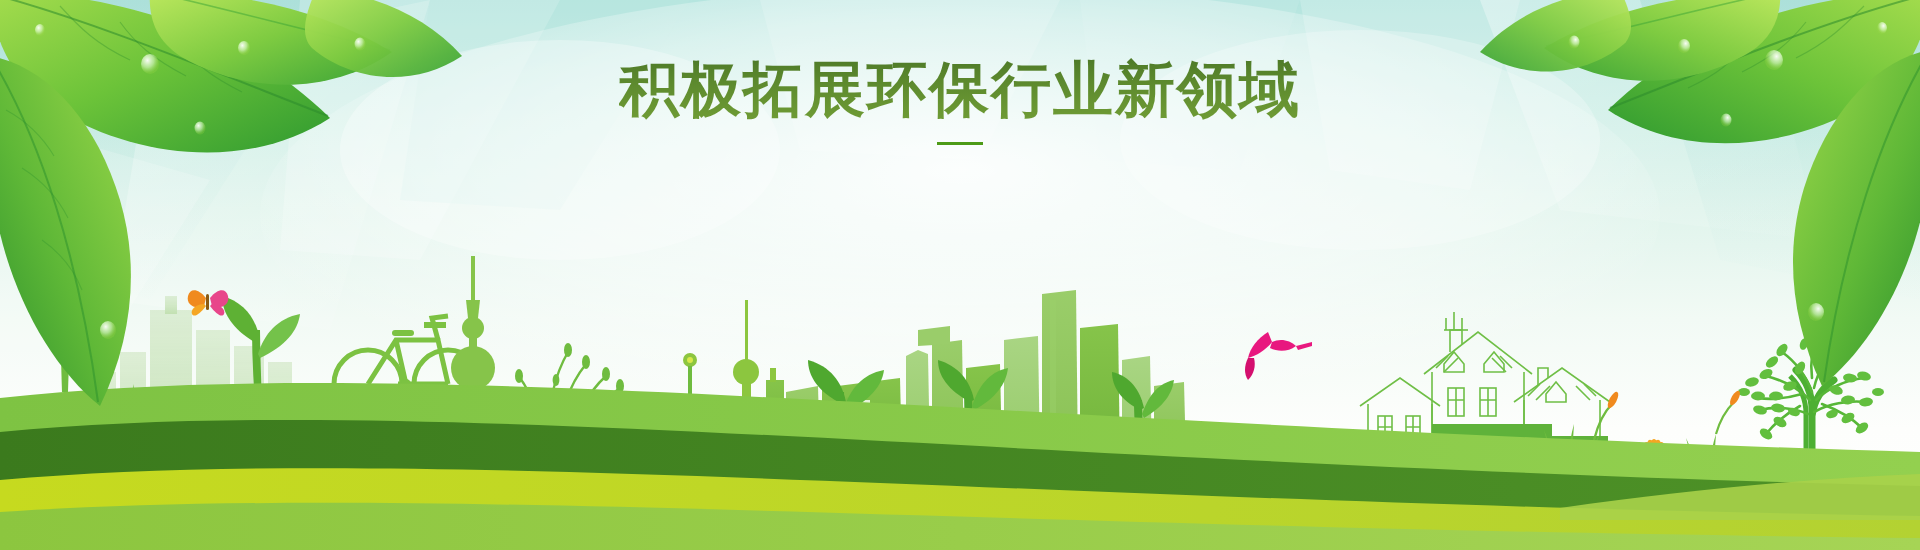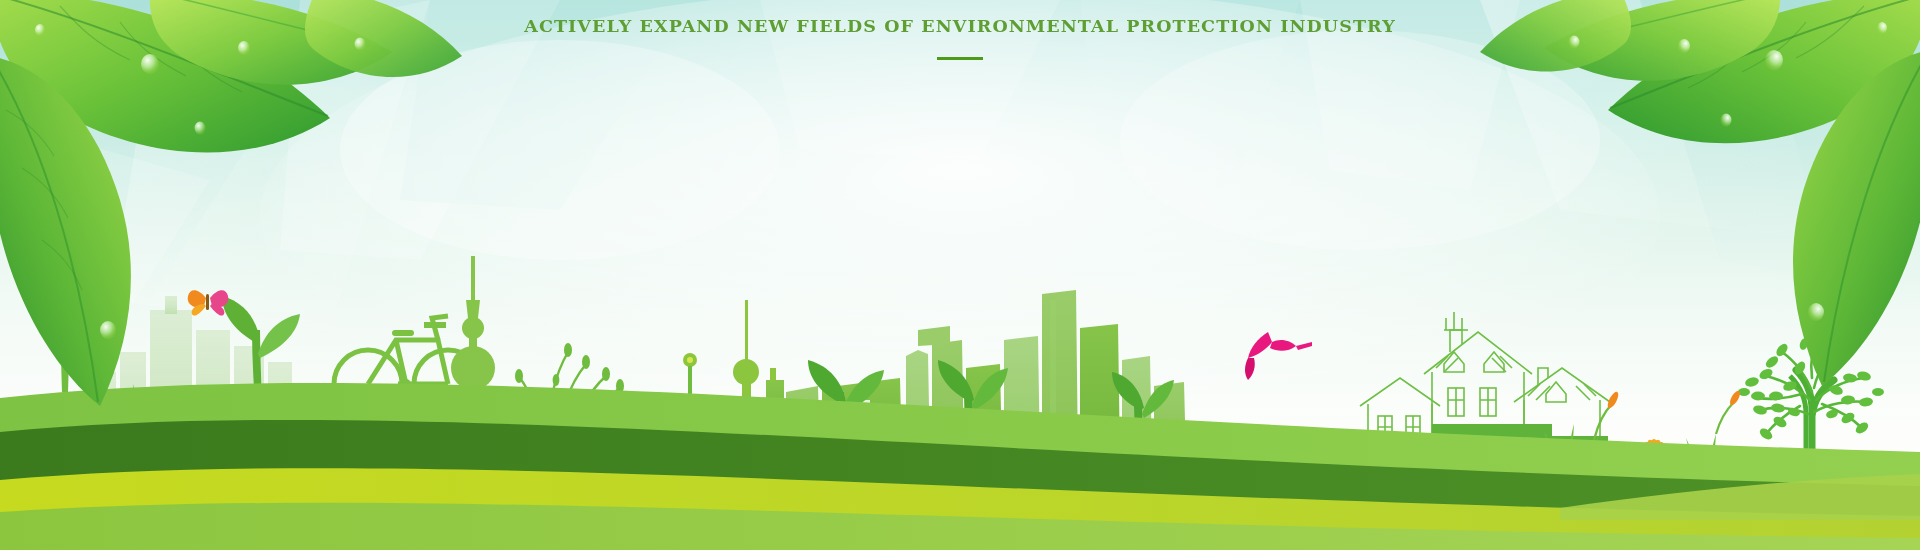--- a/index.html
+++ b/index.html
@@ -538,17 +538,17 @@
       <ellipse cx="146" cy="60" rx="9" ry="10" fill="url(#dew)"></ellipse>
       <ellipse cx="236" cy="46" rx="6" ry="7" fill="url(#dew)"></ellipse>
       <ellipse cx="194" cy="120" rx="5.5" ry="6.5" fill="url(#dew)"></ellipse>
       <ellipse cx="104" cy="312" rx="8" ry="9" fill="url(#dew)"></ellipse>
       <ellipse cx="38" cy="28" rx="5" ry="6" fill="url(#dew)"></ellipse>
       <ellipse cx="346" cy="42" rx="5.5" ry="6.5" fill="url(#dew)"></ellipse>
     </g>
   </svg>
 
   <div id="textblock">
-    <div id="subtitle">ACTIVELY EXPAND NEW FIELDS OF ENVIRONMENTAL PROTECTION INDUSTRY</div>
+    <div id="title">积极拓展环保行业新领域</div>
     <div id="divider"></div>
   </div>
 
 </div>
 
 </body></html>

